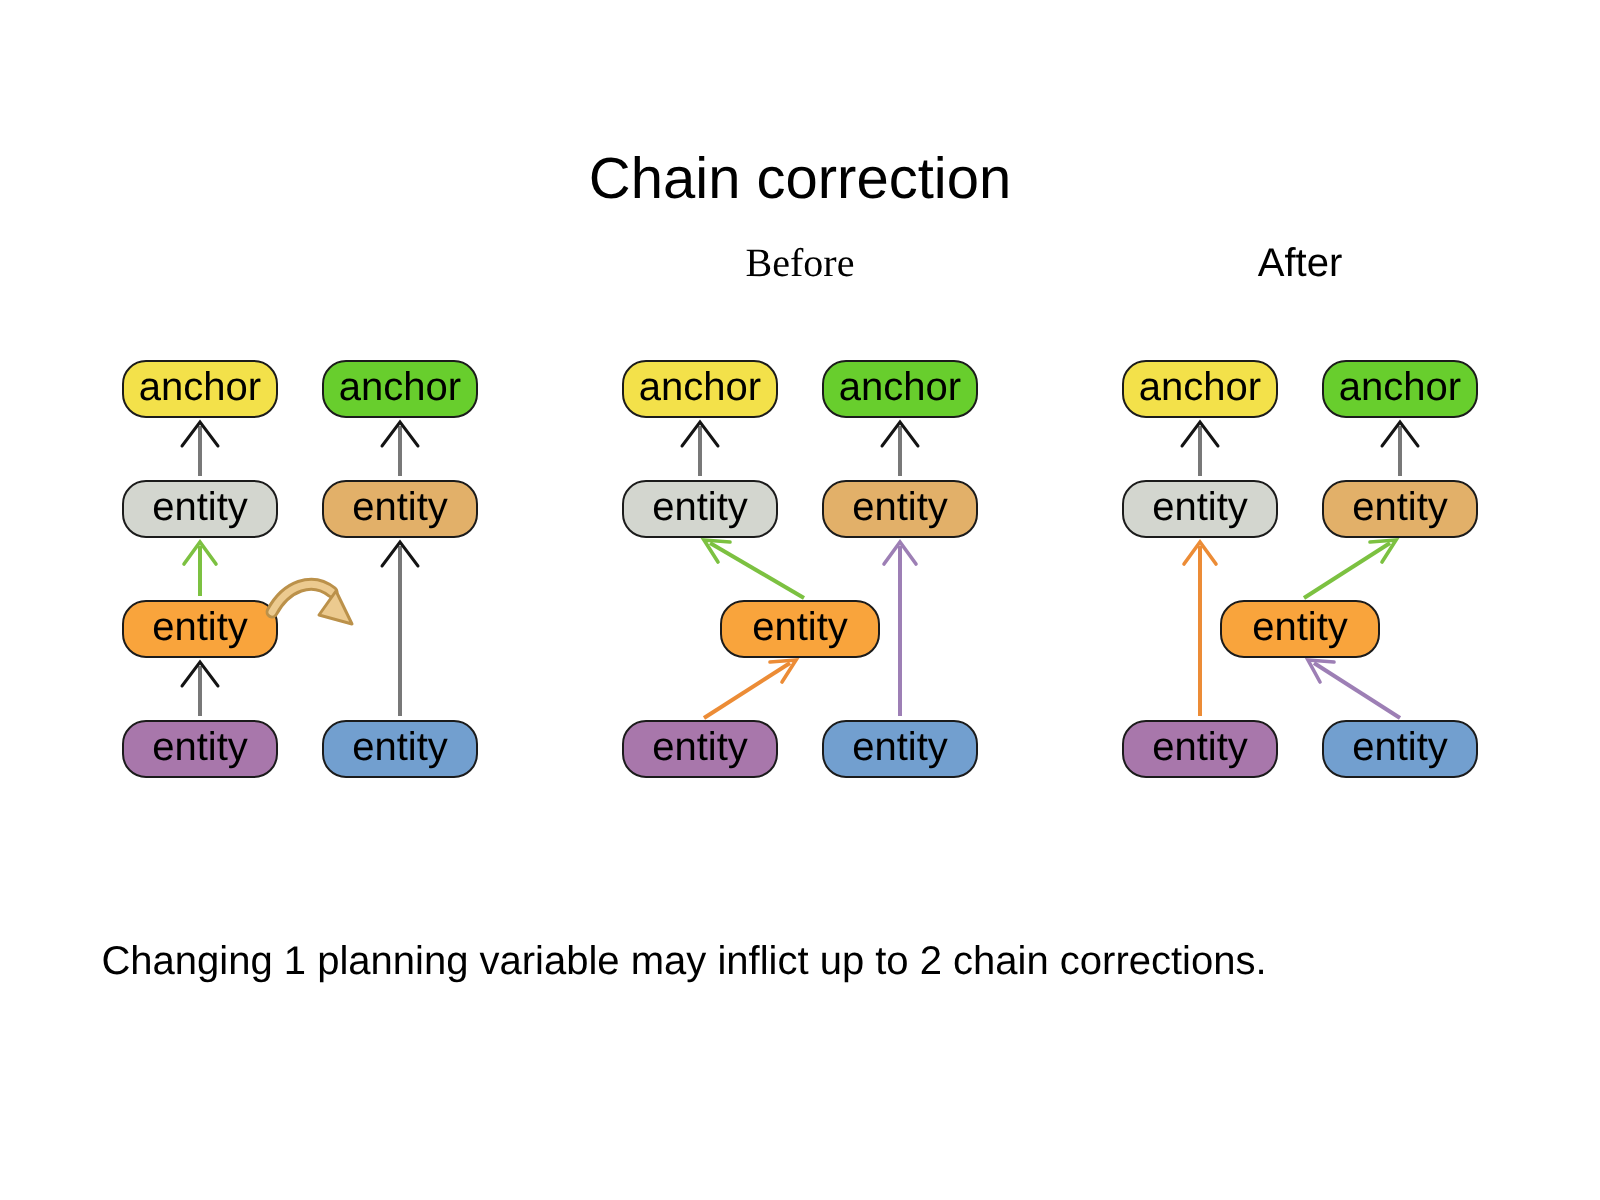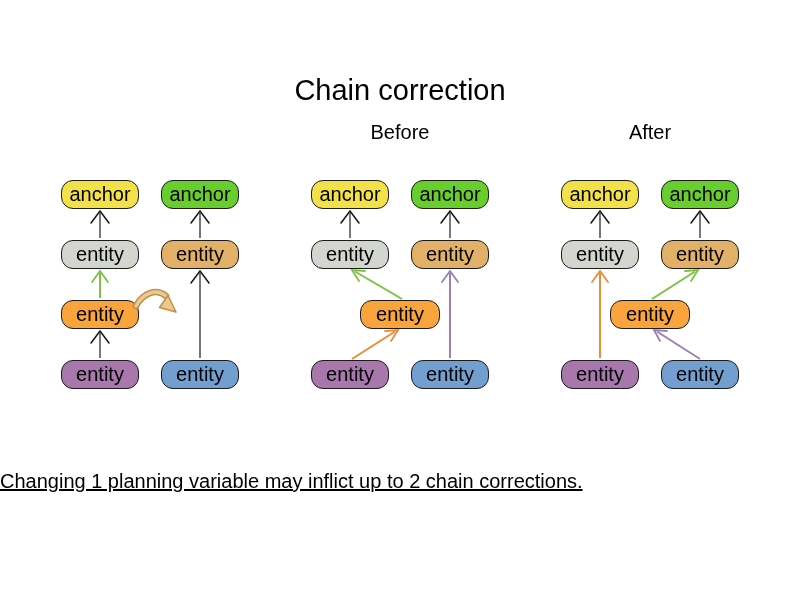--- a/index.html
+++ b/index.html
@@ -1,21 +1,21 @@
 <!DOCTYPE html>
 <html><head>
 <meta charset="utf-8">
 <style>
   html,body{margin:0;padding:0;background:#ffffff;}
   .stage{position:relative;width:800px;height:600px;background:#ffffff;overflow:hidden;
          font-family:"Liberation Sans",sans-serif;color:#000;}
   .title{position:absolute;top:34px;left:0;width:800px;text-align:center;
          font-size:29px;letter-spacing:0px;margin-top:40px;}
   .section-label{position:absolute;top:121px;transform:translateX(-50%);font-size:20px;}
-  .caption{position:absolute;top:470px;left:0;width:684px;text-align:left;font-size:20px;text-decoration:underline;}
+  .caption{position:absolute;top:470px;left:0;width:684px;text-align:center;font-size:20px;}
   .node{position:absolute;width:78px;height:29px;box-sizing:border-box;
         border:1.5px solid #1b1b1b;border-radius:12px;
         display:flex;align-items:center;justify-content:center;
         font-size:20px;line-height:1;padding-bottom:1px;}
   .node.wide{width:80px;}
   .c-yellow{background:#f3e14a;}
   .c-green{background:#68ce2d;}
   .c-gray{background:#d3d6cf;}
   .c-orange{background:#f9a43c;}
   .c-tan{background:#e2b069;}
@@ -29,21 +29,21 @@
   .move-under{stroke:#bb914a;stroke-width:6.5;fill:none;stroke-linecap:round;}
   .move-over{stroke:#ecca8f;stroke-width:3.5;fill:none;stroke-linecap:round;}
   .move-head{fill:#ecca8f;stroke:#bb914a;stroke-width:1.5;stroke-linejoin:round;}
 </style>
 </head>
 <body>
 
 <div class="stage">
 
   <div class="title">Chain correction</div>
-  <div class="section-label" style="left:400px;">Before</div>
+  <div class="section-label" style="left:400px;font-family:Liberation Serif, serif;">Before</div>
   <div class="section-label" style="left:650px;">After</div>
 
   <div>
     <div class="node c-yellow" style="left:61px;top:180px;">anchor</div>
     <div class="node c-green" style="left:161px;top:180px;">anchor</div>
     <div class="node c-gray" style="left:61px;top:240px;">entity</div>
     <div class="node c-tan" style="left:161px;top:240px;">entity</div>
     <div class="node c-orange" style="left:61px;top:300px;">entity</div>
     <div class="node c-purple" style="left:61px;top:360px;">entity</div>
     <div class="node c-blue" style="left:161px;top:360px;">entity</div>

